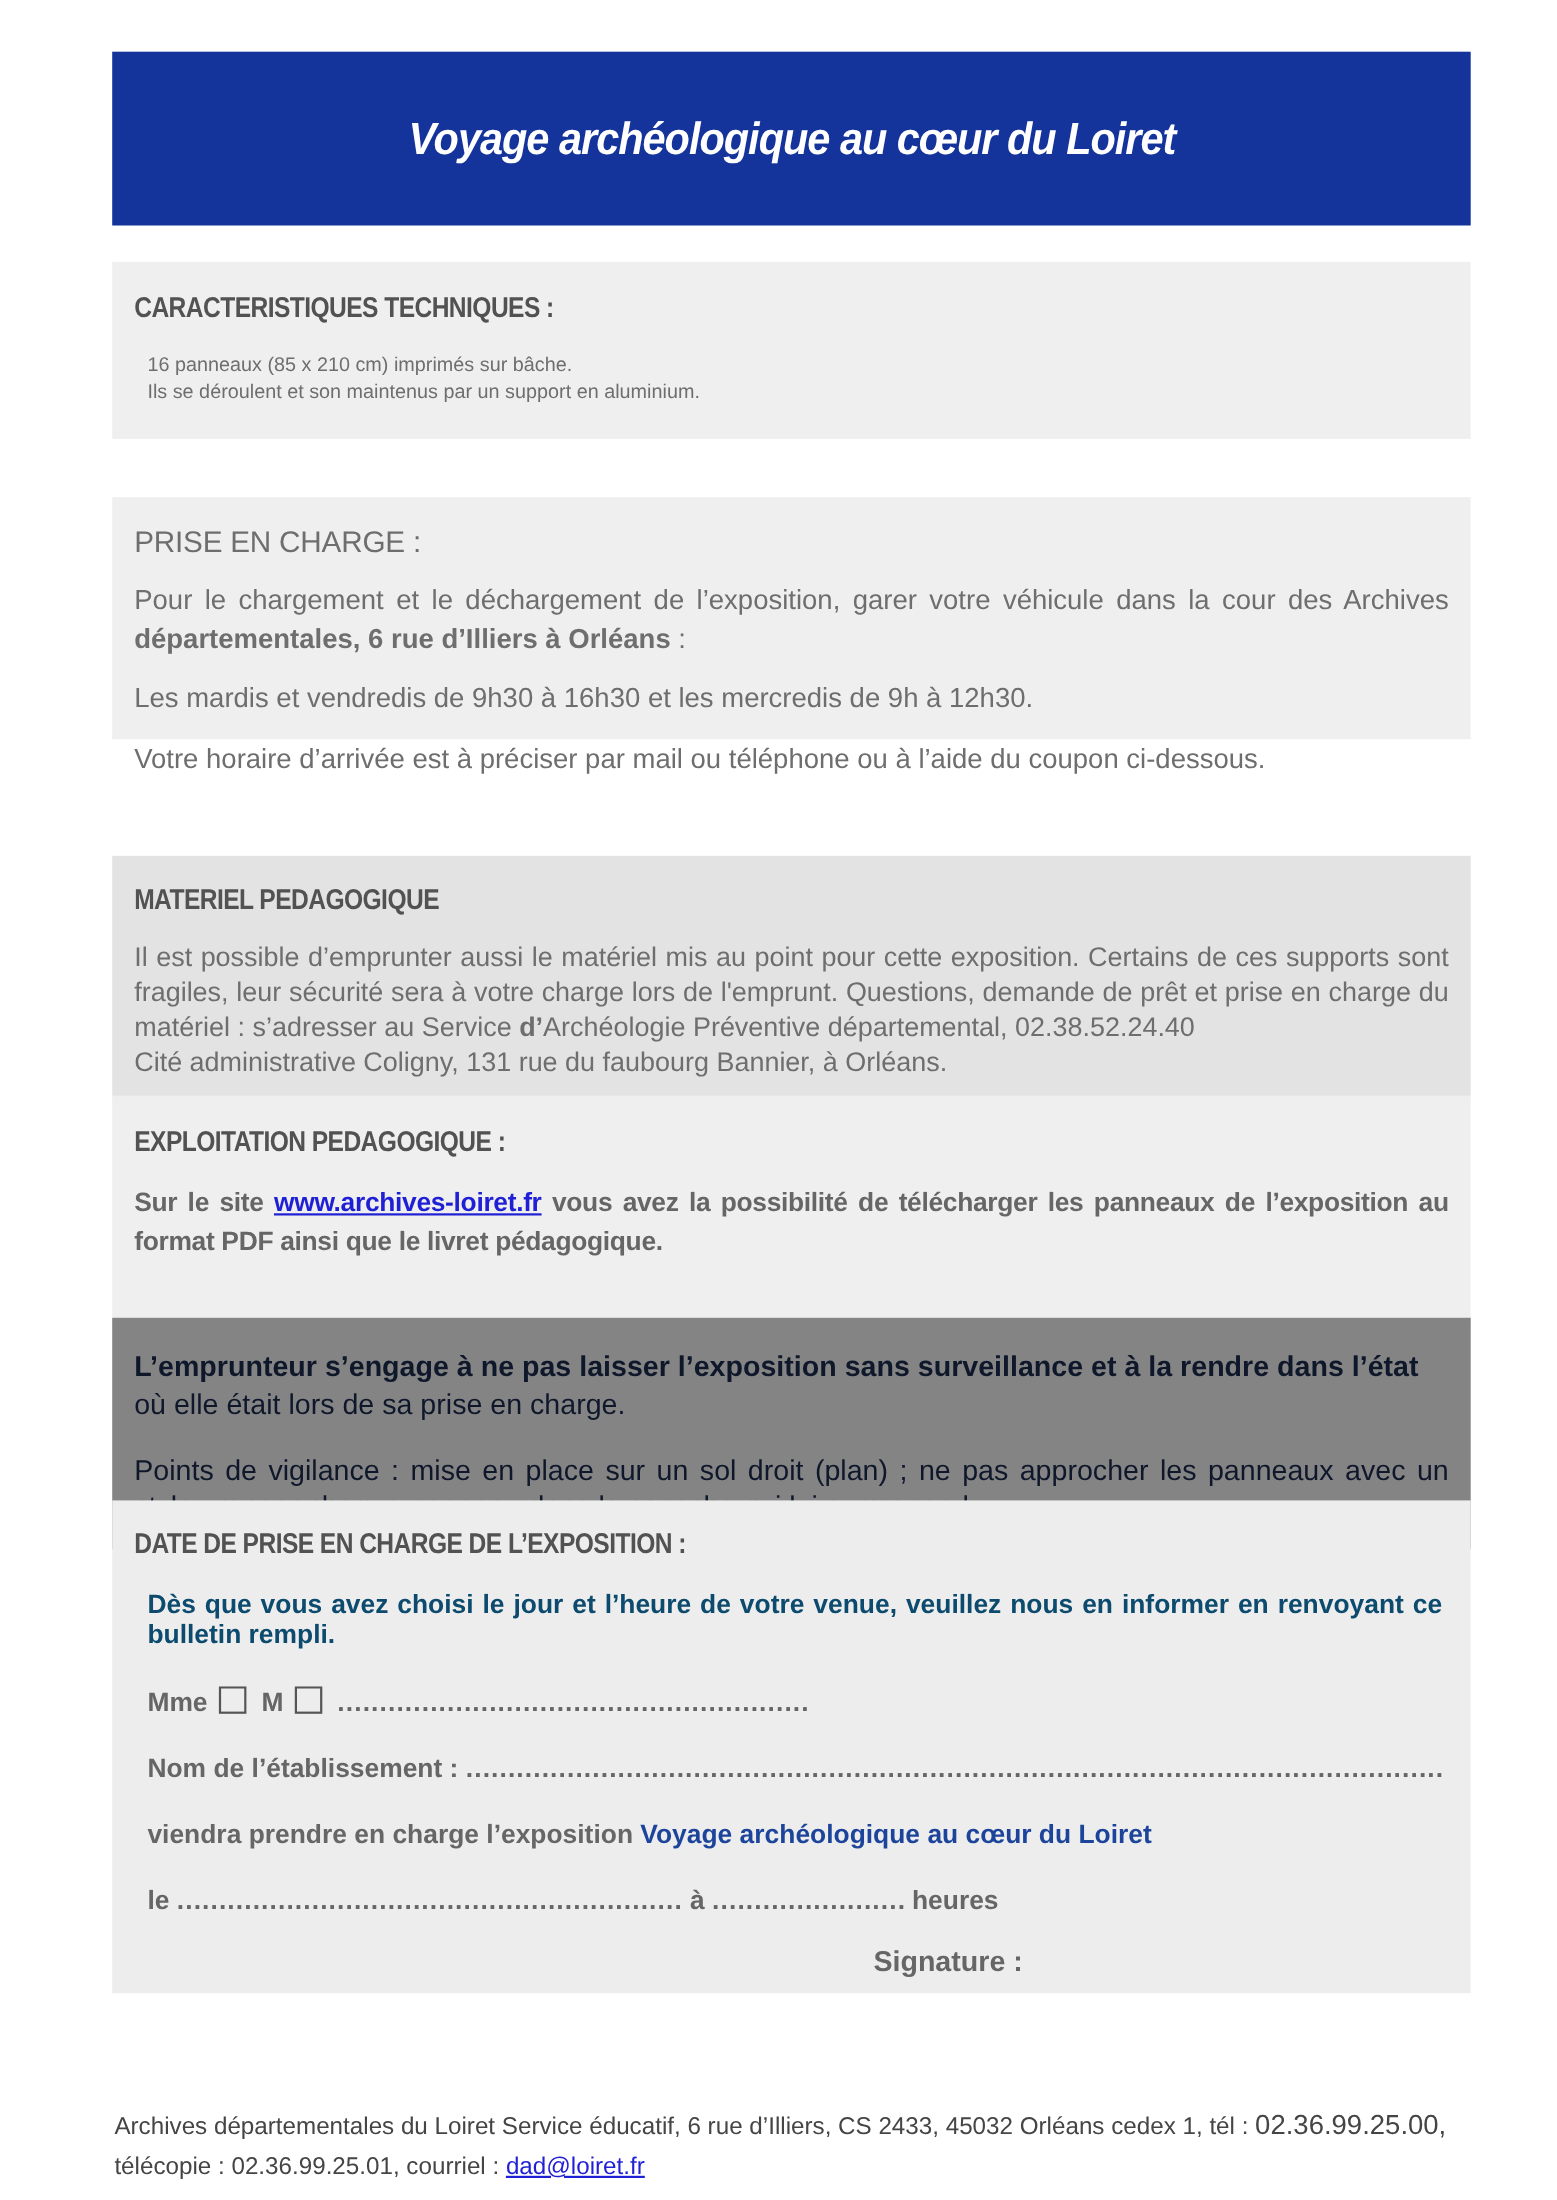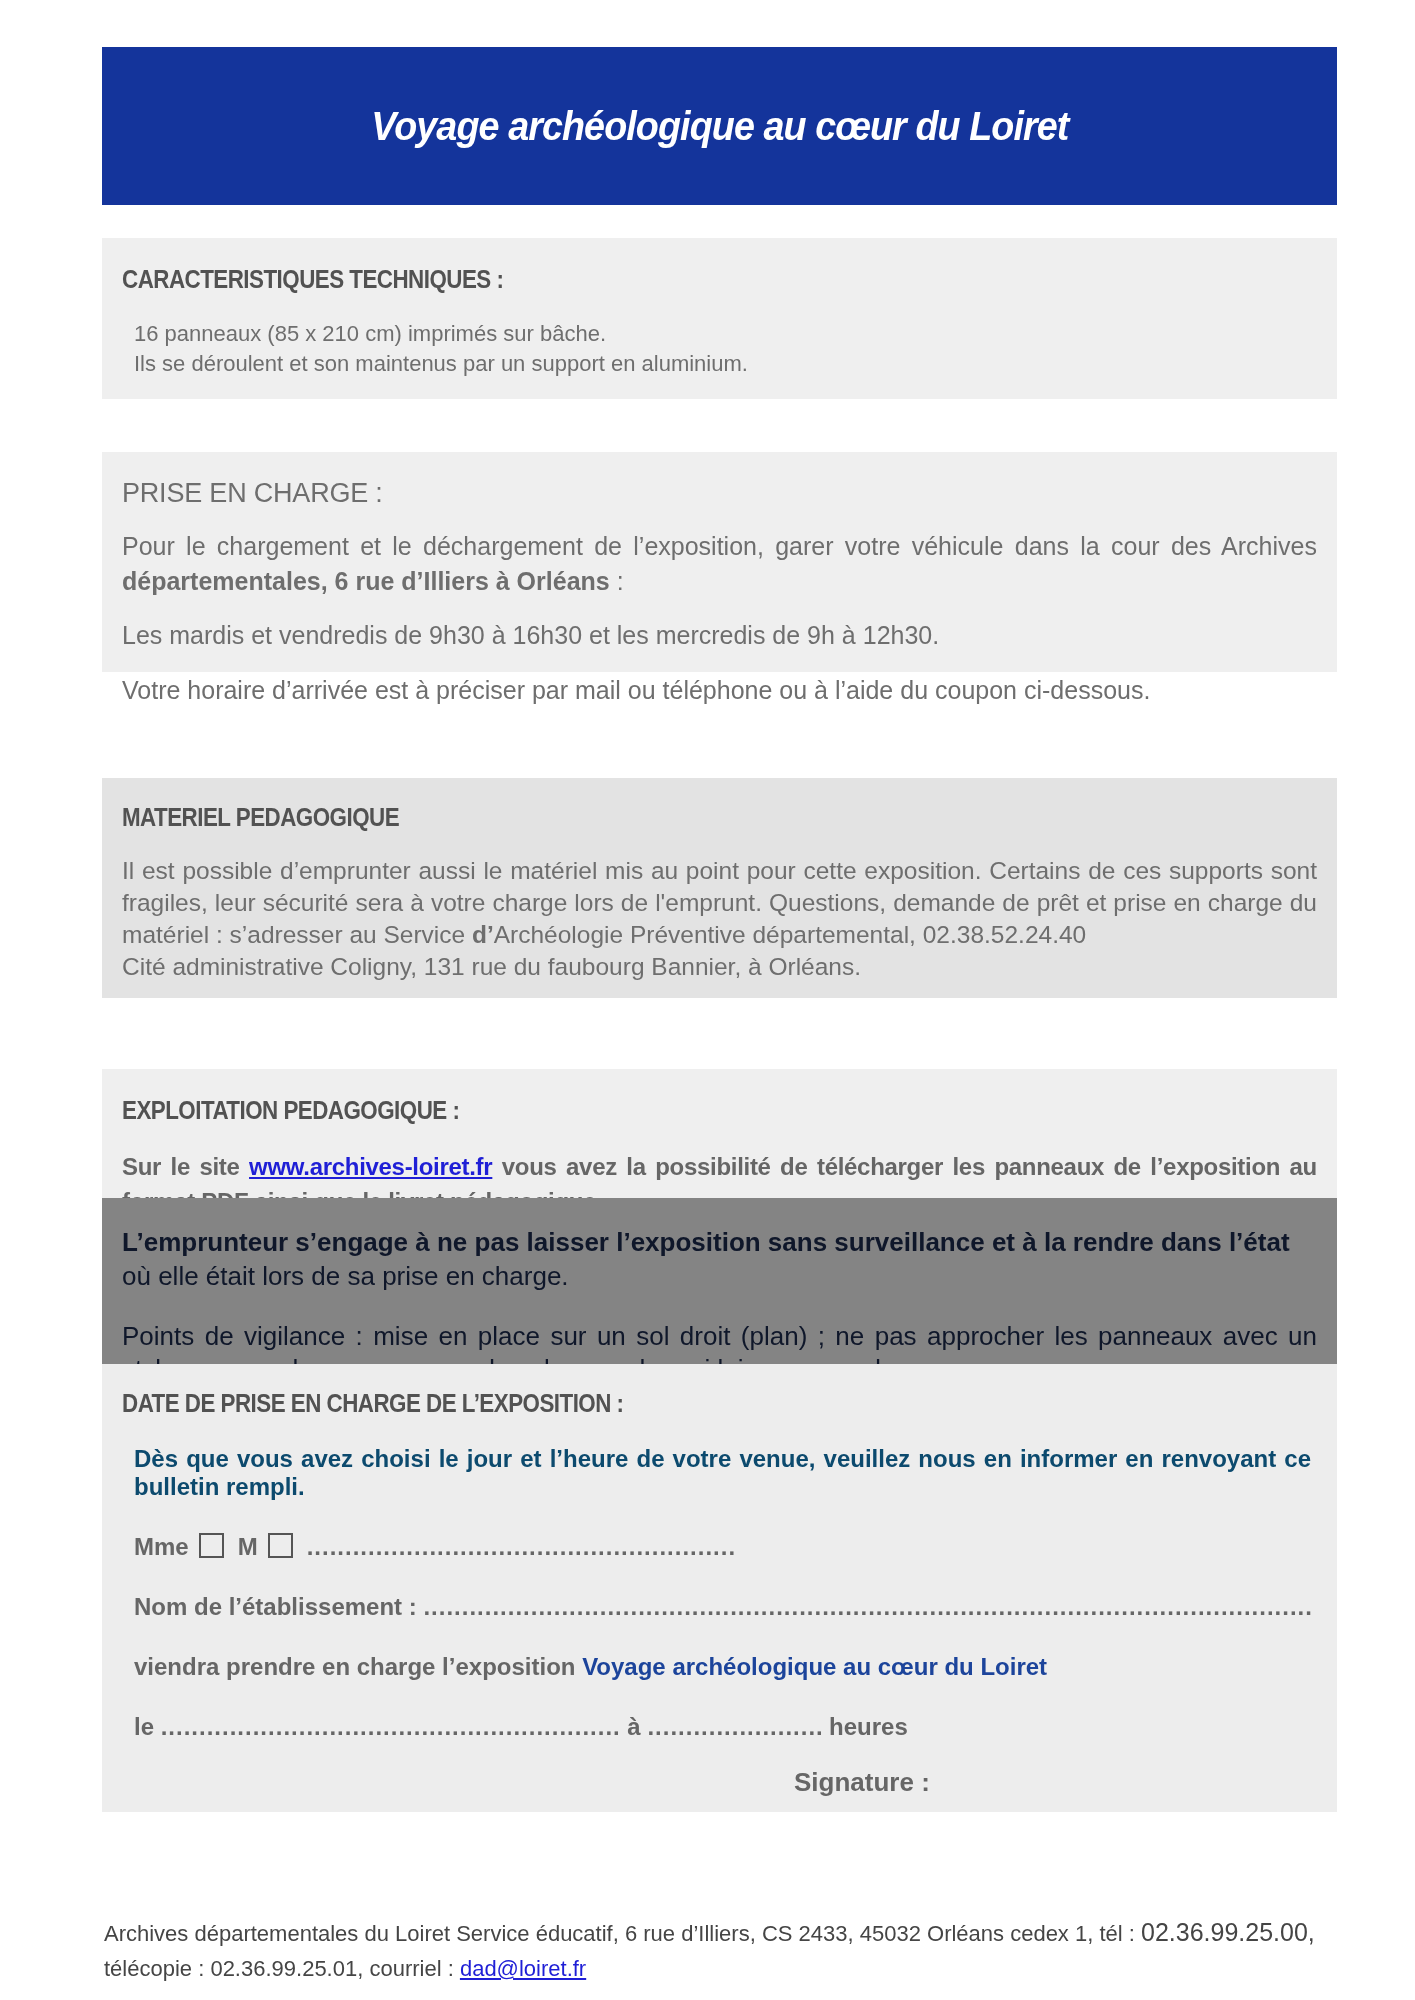--- a/index.html
+++ b/index.html
@@ -43,27 +43,27 @@
   }
   .h-plain{color:var(--body-gray);font-size:27px;font-weight:normal;letter-spacing:-.2px;}
   .body-txt{font-size:25px;line-height:1.38;color:var(--body-gray);}
   .just{text-align:justify;}
   .bold{font-weight:bold;}
   .cond-bold{font-weight:bold;letter-spacing:-.3px;color:#666666;}
   a.doc-link{color:var(--link-blue);font-weight:bold;text-decoration:underline;}
   .inverse .body-txt{color:#0f172a;}
   
   #sec-carac{top:238px;height:161px;}
-  #sec-carac .body-txt{margin-top:24px;padding-left:12px;font-size:22px;}
+  #sec-carac .body-txt{margin-top:24px;padding-left:12px;font-size:18px;}
   #sec-prise{top:452px;height:220px;padding-top:24px;}
   #sec-prise p{margin-top:20px;}
   #sec-prise .h-plain{margin-top:2px;display:block;}
   #sec-materiel{top:778px;height:220px;padding-top:24px;}
   #sec-materiel .body-txt{margin-top:22px;font-size:24.5px;line-height:1.3;}
-  #sec-exploit{top:1069px;height:208px;padding-top:26px;}
+  #sec-exploit{top:996px;height:208px;padding-top:26px;}
   #sec-exploit .body-txt{margin-top:24px;font-size:24px;line-height:1.45;}
   #sec-engage{top:1198px;height:210px;padding:28px 20px;}
   #sec-engage .body-txt{font-size:26px;line-height:1.3;}
   #sec-engage p + p{margin-top:26px;}
   #sec-date{top:1364px;height:448px;padding-top:24px;}
   #sec-date .intro{margin-top:26px;padding-left:12px;padding-right:6px;font-size:24px;font-weight:bold;color:#0c4a6e;}
   .form-line{
     margin-top:32px;padding-left:12px;font-size:24px;font-weight:bold;color:#666;
     white-space:nowrap;overflow:hidden;
   }

